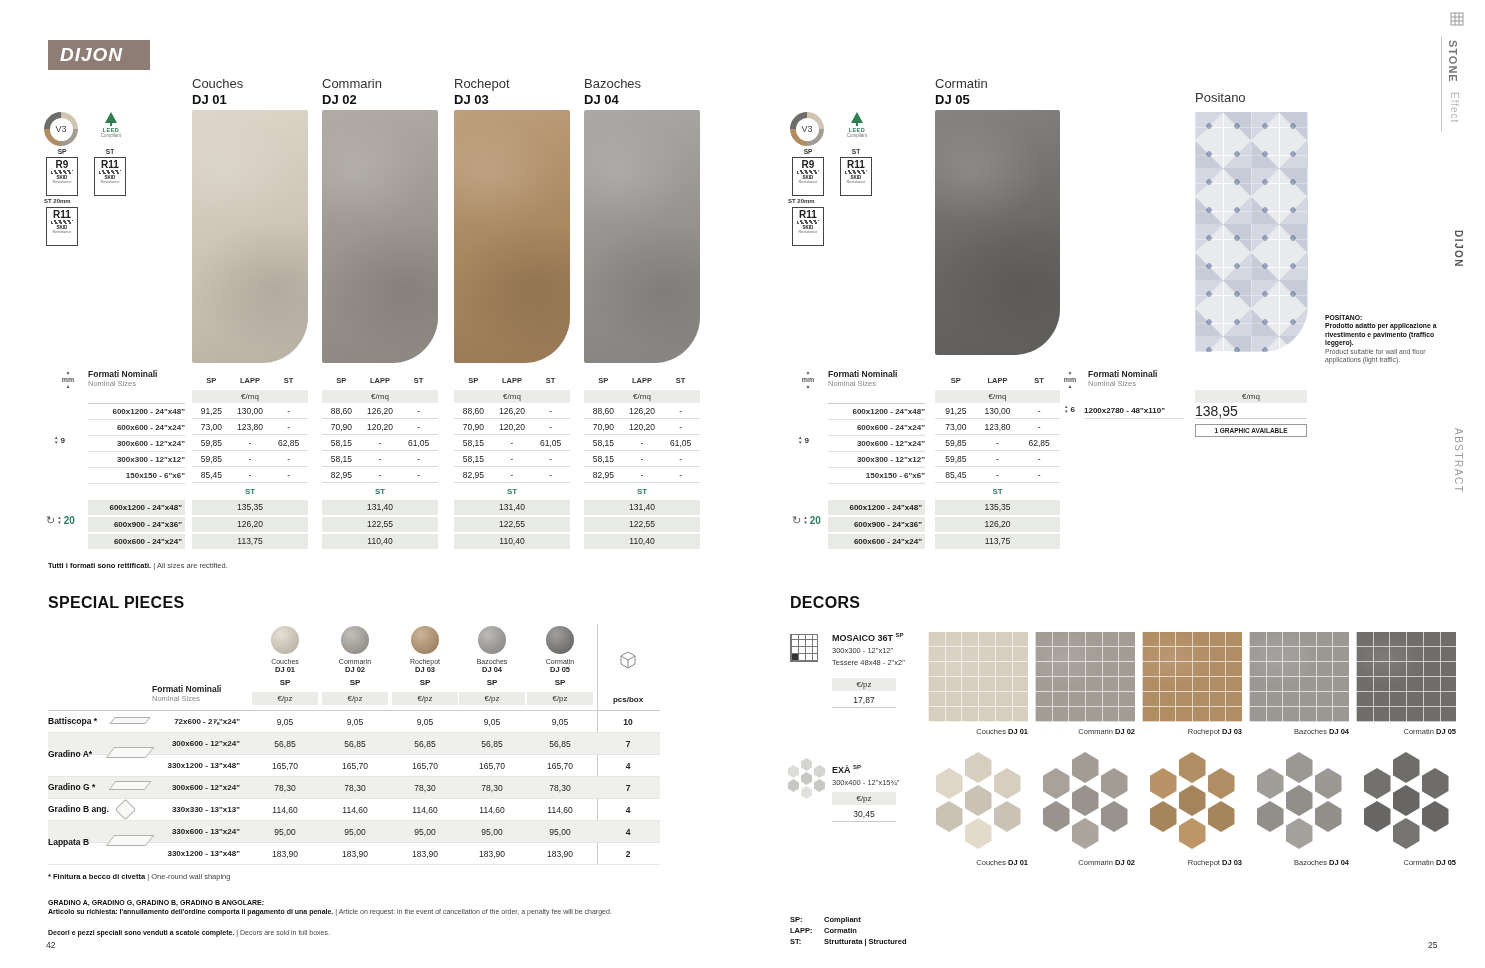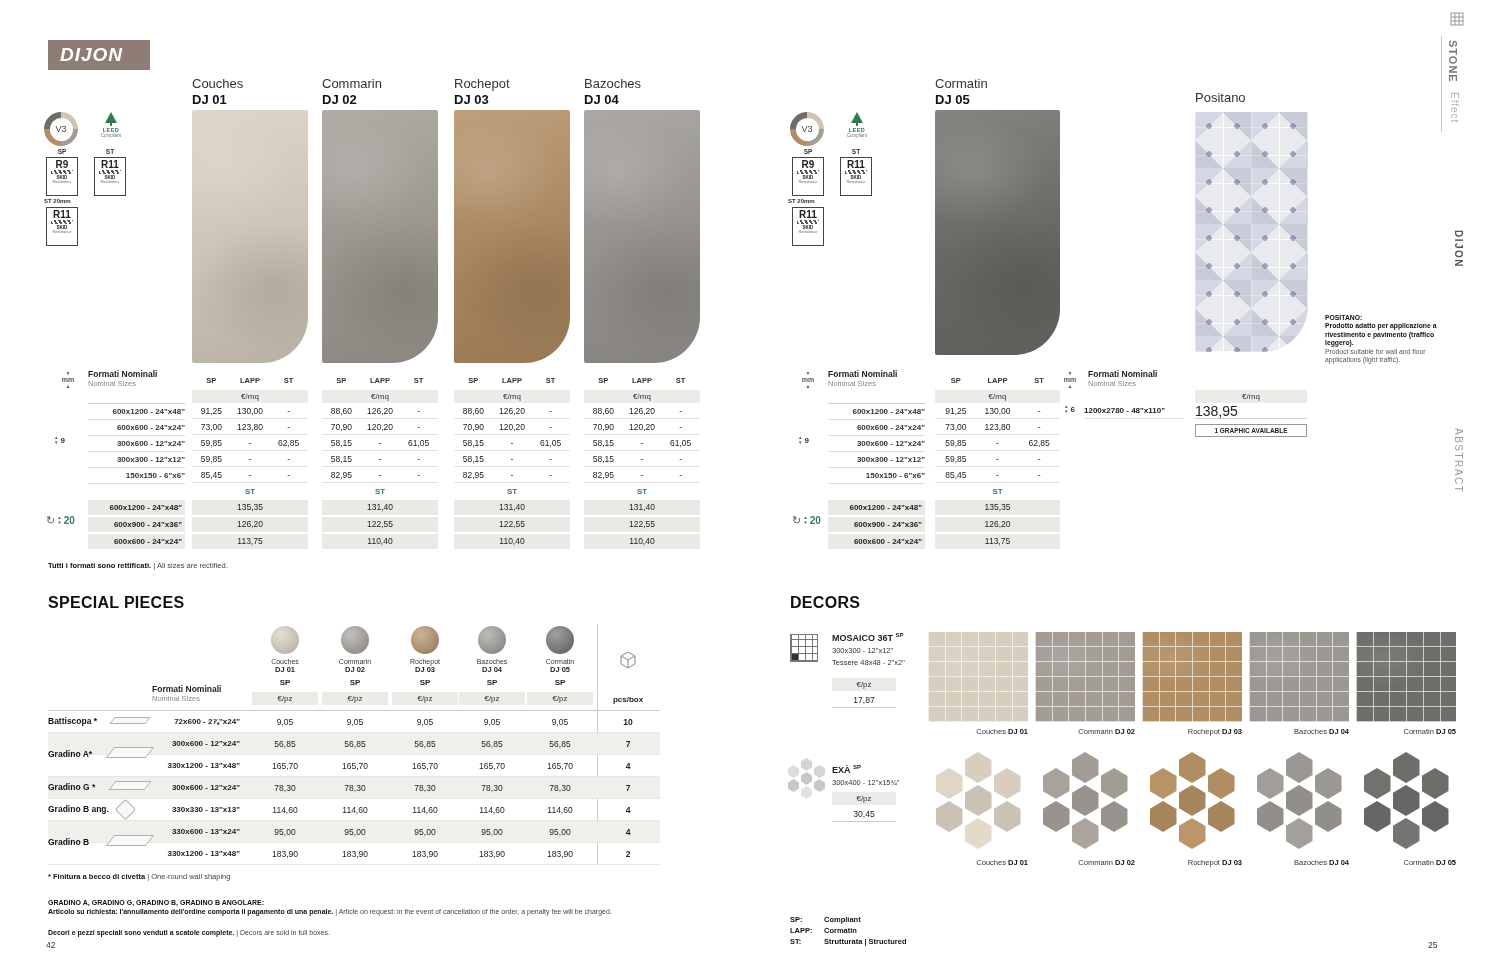--- a/index.html
+++ b/index.html
@@ -483,21 +483,21 @@
         <div class="spc price" style="left: 411px; width: 66px; text-align: center;">183,90</div>
         <div class="spc price" style="left: 479px; width: 66px; text-align: center;">183,90</div>
         <div class="spc pcs" style="left: 552px; width: 56px; text-align: center;">2</div>
       </div>
     </div>
 
   <div class="abs gplab" style="left:48px;top:710px;height:22px;line-height:22px">Battiscopa *</div>
   <div class="abs gplab" style="left:48px;top:732px;height:44px;line-height:44px">Gradino A*</div>
   <div class="abs gplab" style="left:48px;top:776px;height:22px;line-height:22px">Gradino G *</div>
   <div class="abs gplab" style="left:48px;top:798px;height:22px;line-height:22px">Gradino B ang.</div>
-  <div class="abs gplab" style="left:48px;top:820px;height:44px;line-height:44px">Gradino B</div>
+  <div class="abs gplab" style="left:48px;top:820px;height:44px;line-height:44px">Lappata B</div>
 
   <div class="abs shape" style="left:112px;top:717px;width:36px;height:7px"></div>
   <div class="abs shape" style="left:110px;top:747px;width:40px;height:11px"></div>
   <div class="abs shape" style="left:112px;top:781px;width:36px;height:9px"></div>
   <div class="abs shape ang" style="left:118px;top:802px;width:15px;height:15px"></div>
   <div class="abs shape" style="left:110px;top:835px;width:40px;height:11px"></div>
 
   <div class="abs fnote" style="left:48px;top:872px">
     <b>* Finitura a becco di civetta</b> <span>| One-round wall shaping</span>
   </div>

